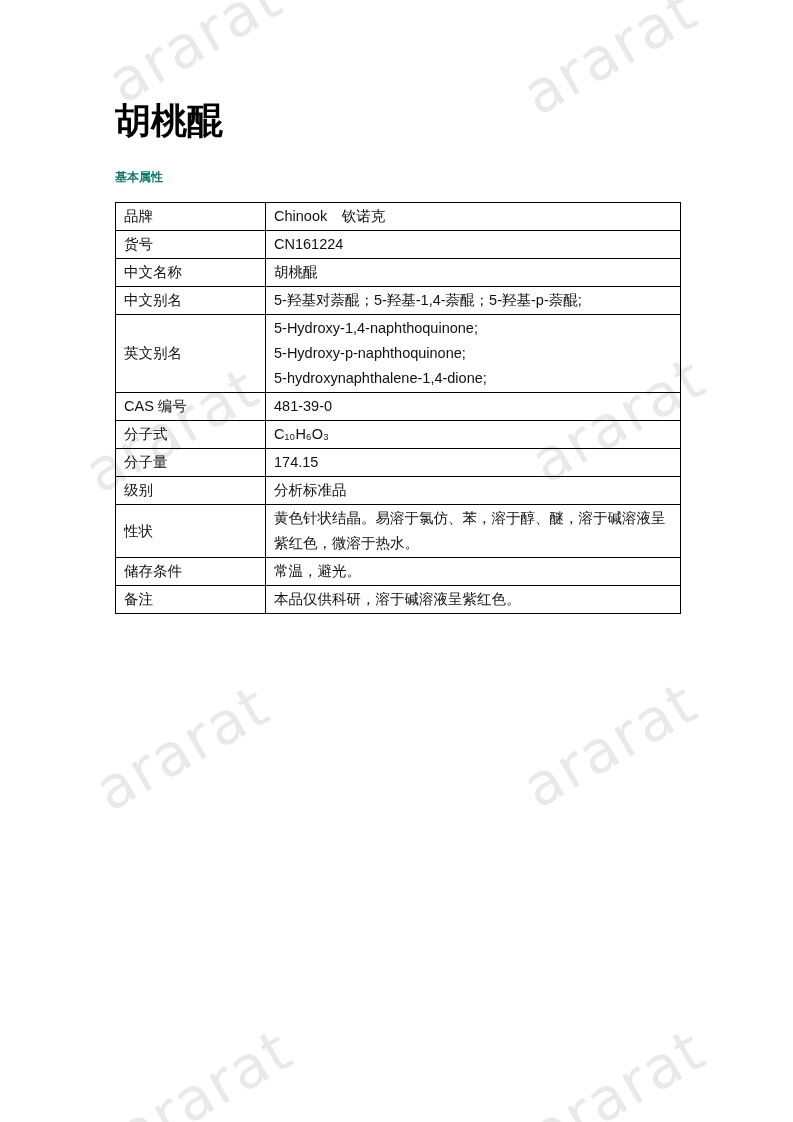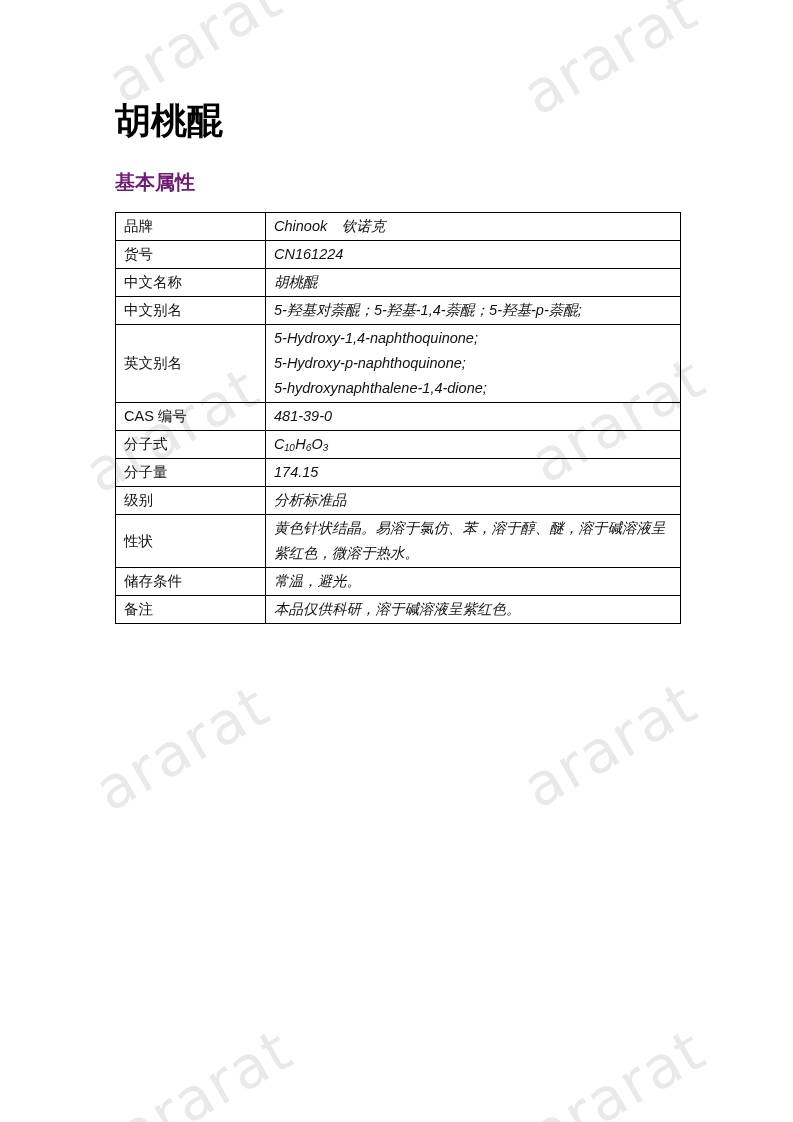--- a/index.html
+++ b/index.html
@@ -28,40 +28,40 @@
   
   .content { position: relative; z-index: 1; padding: 100px 0 0 115px; width: 700px; }
   .doc-title {
     font-size: 36px;
     font-weight: 700;
     line-height: 1.15;
     color: #000000;
   }
   .section-heading {
     margin-top: 28px;
-    font-size: 20px;
+    font-size: 12px;
     font-weight: 600;
-    color: #701a75;
+    color: #0f766e;
   }
   table.props {
     margin-top: 16px;
     width: 566px;
     border-collapse: collapse;
     table-layout: fixed;
   }
   table.props td {
     border: 1px solid #000000;
     font-size: 14.5px;
     line-height: 25px;
     padding: 1px 8px;
     vertical-align: middle;
     color: #111111;
   }
   td.label { width: 150px; }
-  td.value { white-space: pre-line; font-style: italic; }
+  td.value { white-space: pre-line; }
 </style>
 </head>
 <body>
 
 <div class="page">
 
   <div class="wm-layer">
     <span class="wm" style="left:195px; top:40px;">ararat</span>
     <span class="wm" style="left:610px; top:52px;">ararat</span>
     <span class="wm" style="left:172px; top:430px;">ararat</span>

